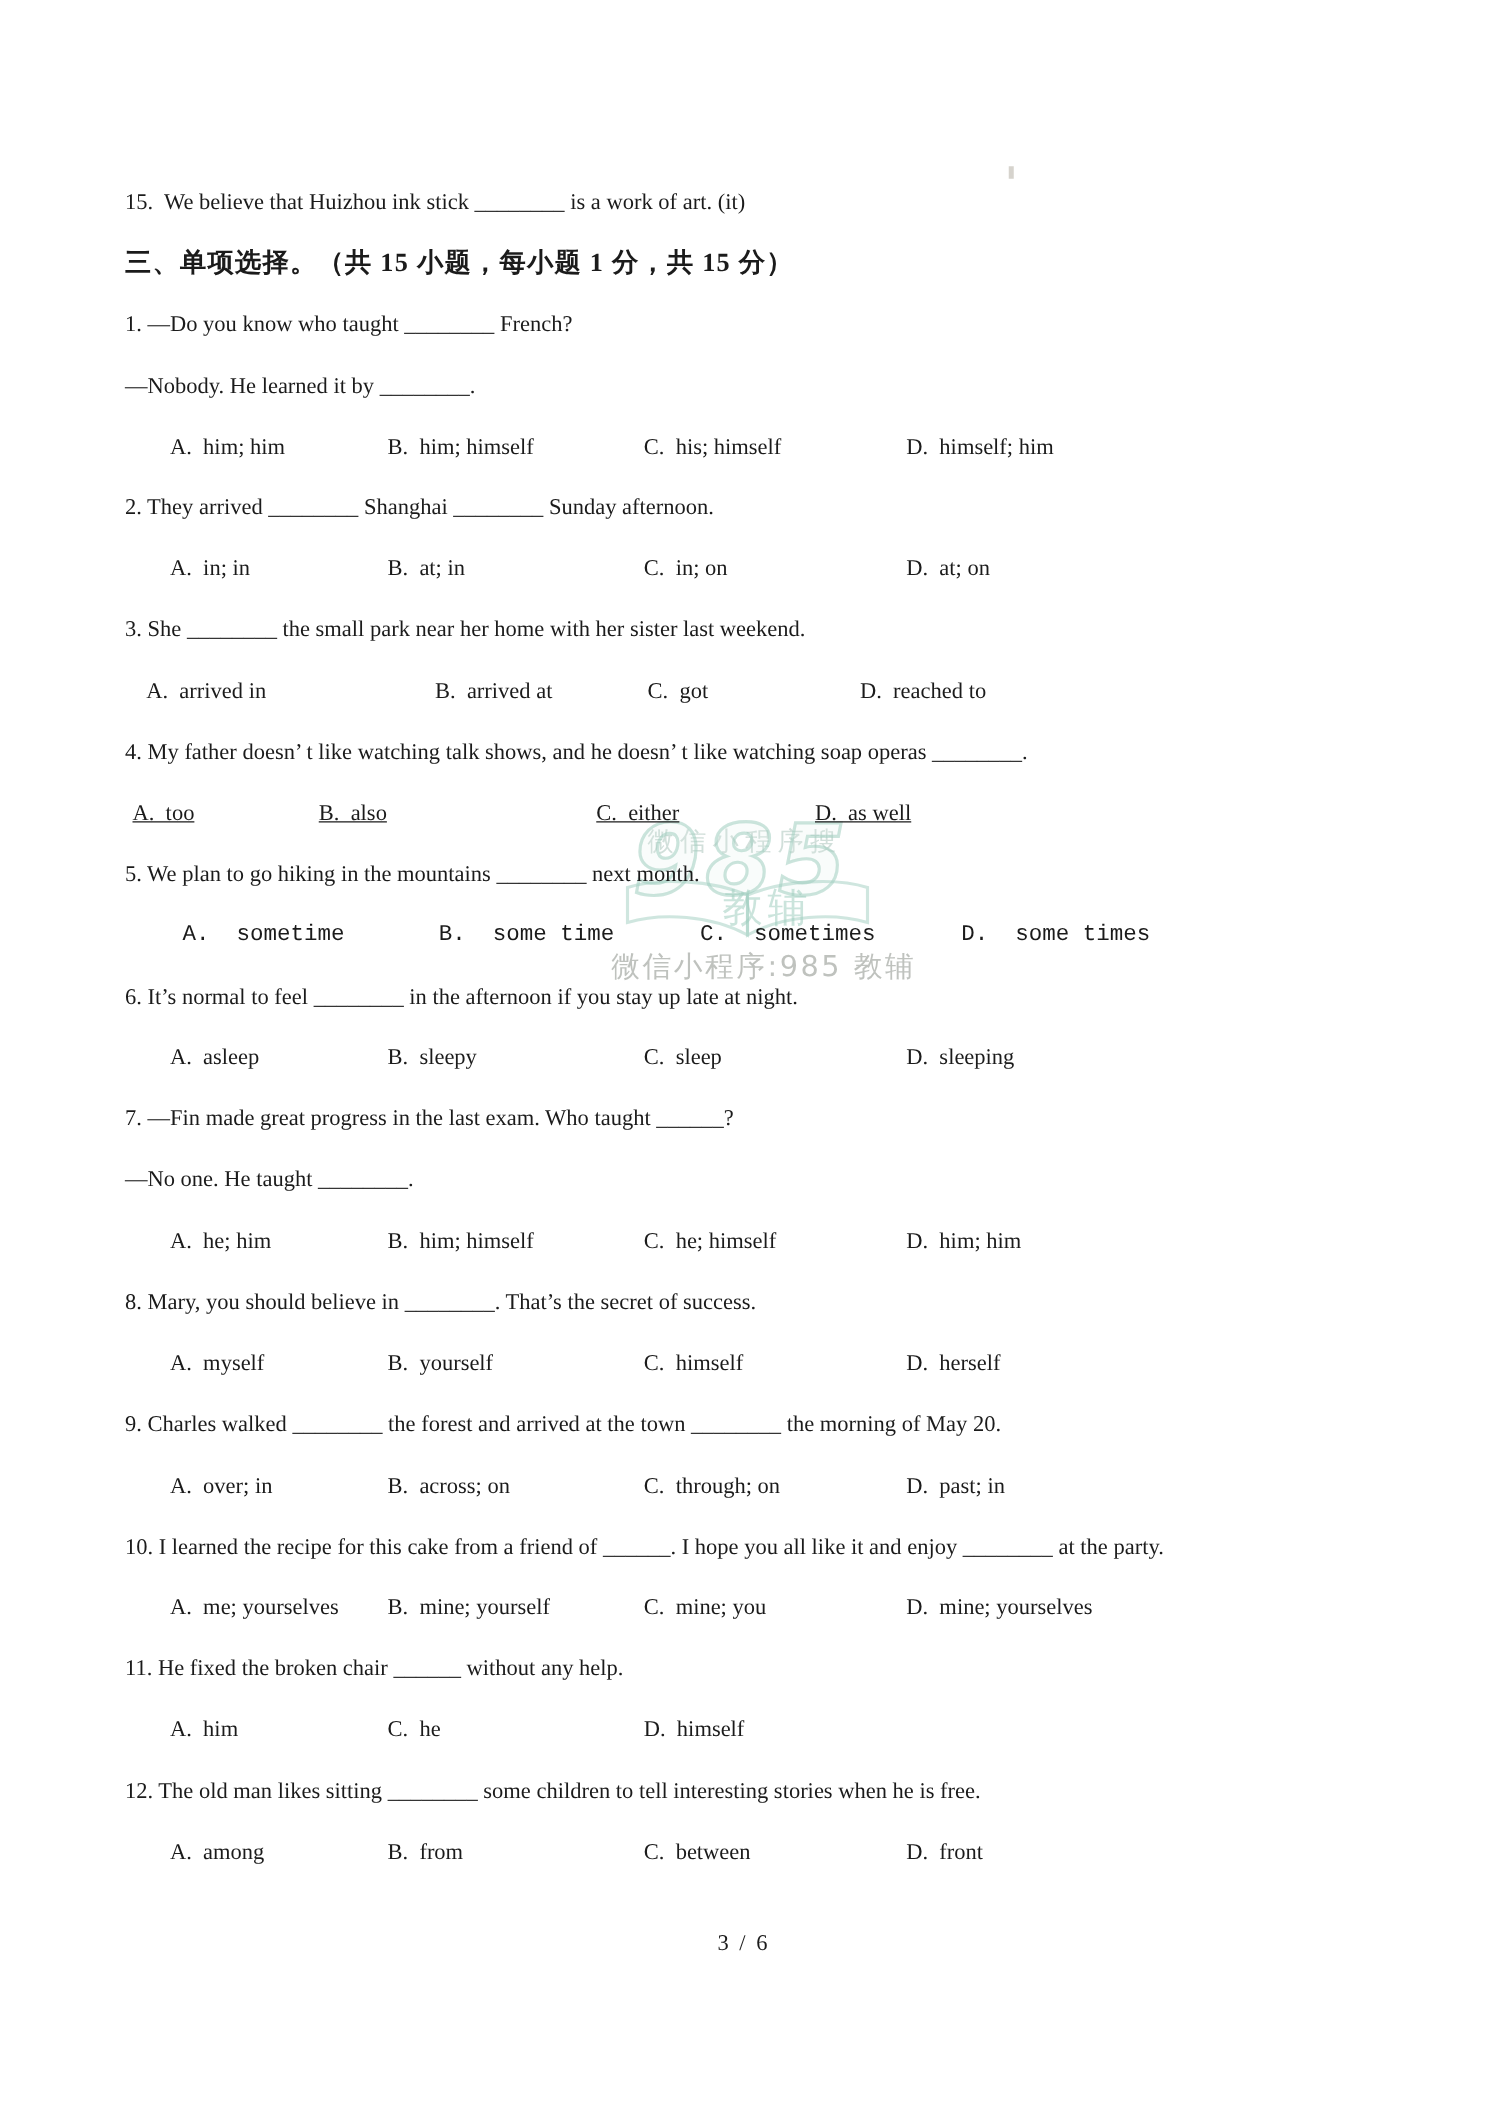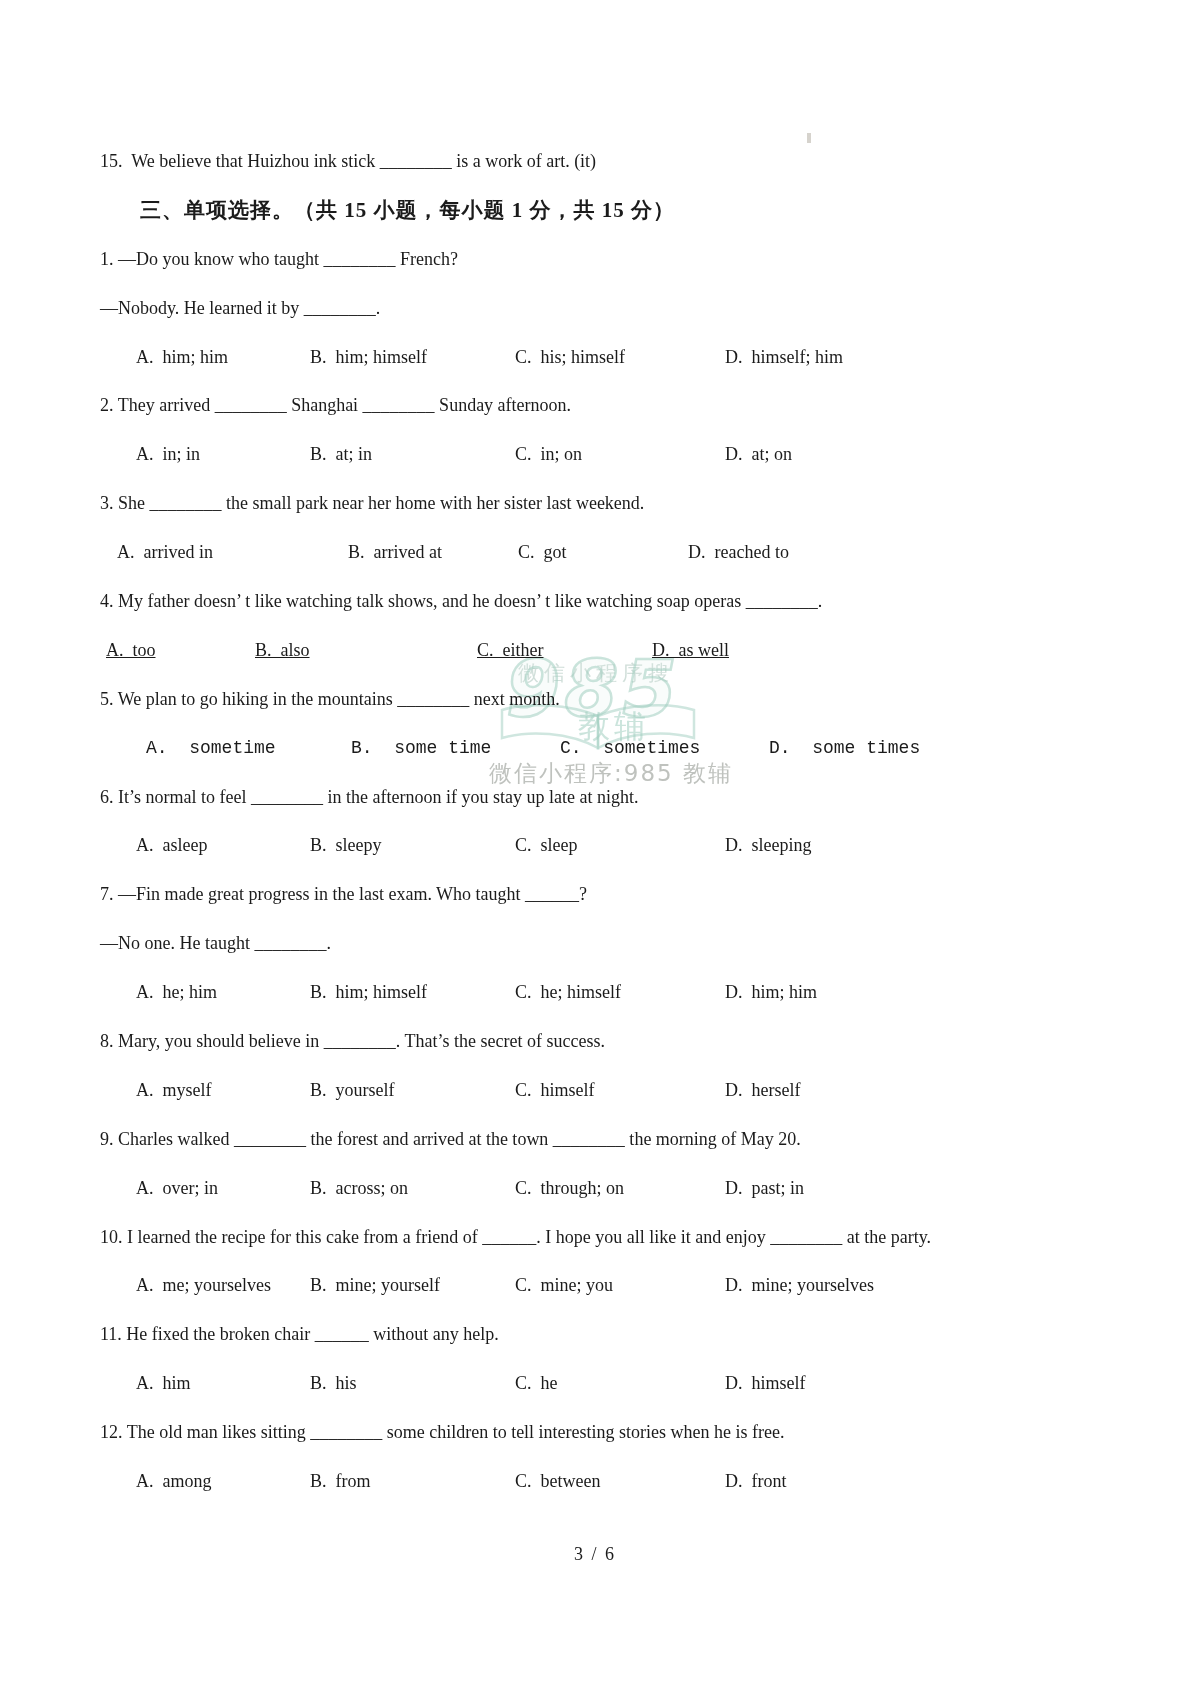--- a/index.html
+++ b/index.html
@@ -20,21 +20,20 @@
     height:48.9px;
     line-height:48.9px;
     font-size:18px;
     white-space:pre;
   }
   .heading {
     font-weight:bold;
     font-size:21px;
     letter-spacing:1px;
     font-family:"Liberation Serif","DejaVu Sans",serif;
-    margin-left:40px;
   }
   .opts {
     display:grid;
     height:48.9px;
     line-height:48.9px;
     font-size:18px;
     white-space:pre;
   }
   .opt { overflow:visible; }
   .g-std { padding-left:36px; grid-template-columns:174px 205px 210px auto; }
@@ -189,21 +188,20 @@
     <div class="opts g-std">
       <span class="opt">A.  me; yourselves</span>
       <span class="opt">B.  mine; yourself</span>
       <span class="opt">C.  mine; you</span>
       <span class="opt">D.  mine; yourselves</span>
     </div>
 
     <div class="line">11. He fixed the broken chair ______ without any help.</div>
     <div class="opts g-std">
       <span class="opt">A.  him</span>
-      <span class="opt">B.  his</span>
       <span class="opt">C.  he</span>
       <span class="opt">D.  himself</span>
     </div>
 
     <div class="line">12. The old man likes sitting ________ some children to tell interesting stories when he is free.</div>
     <div class="opts g-std">
       <span class="opt">A.  among</span>
       <span class="opt">B.  from</span>
       <span class="opt">C.  between</span>
       <span class="opt">D.  front</span>

